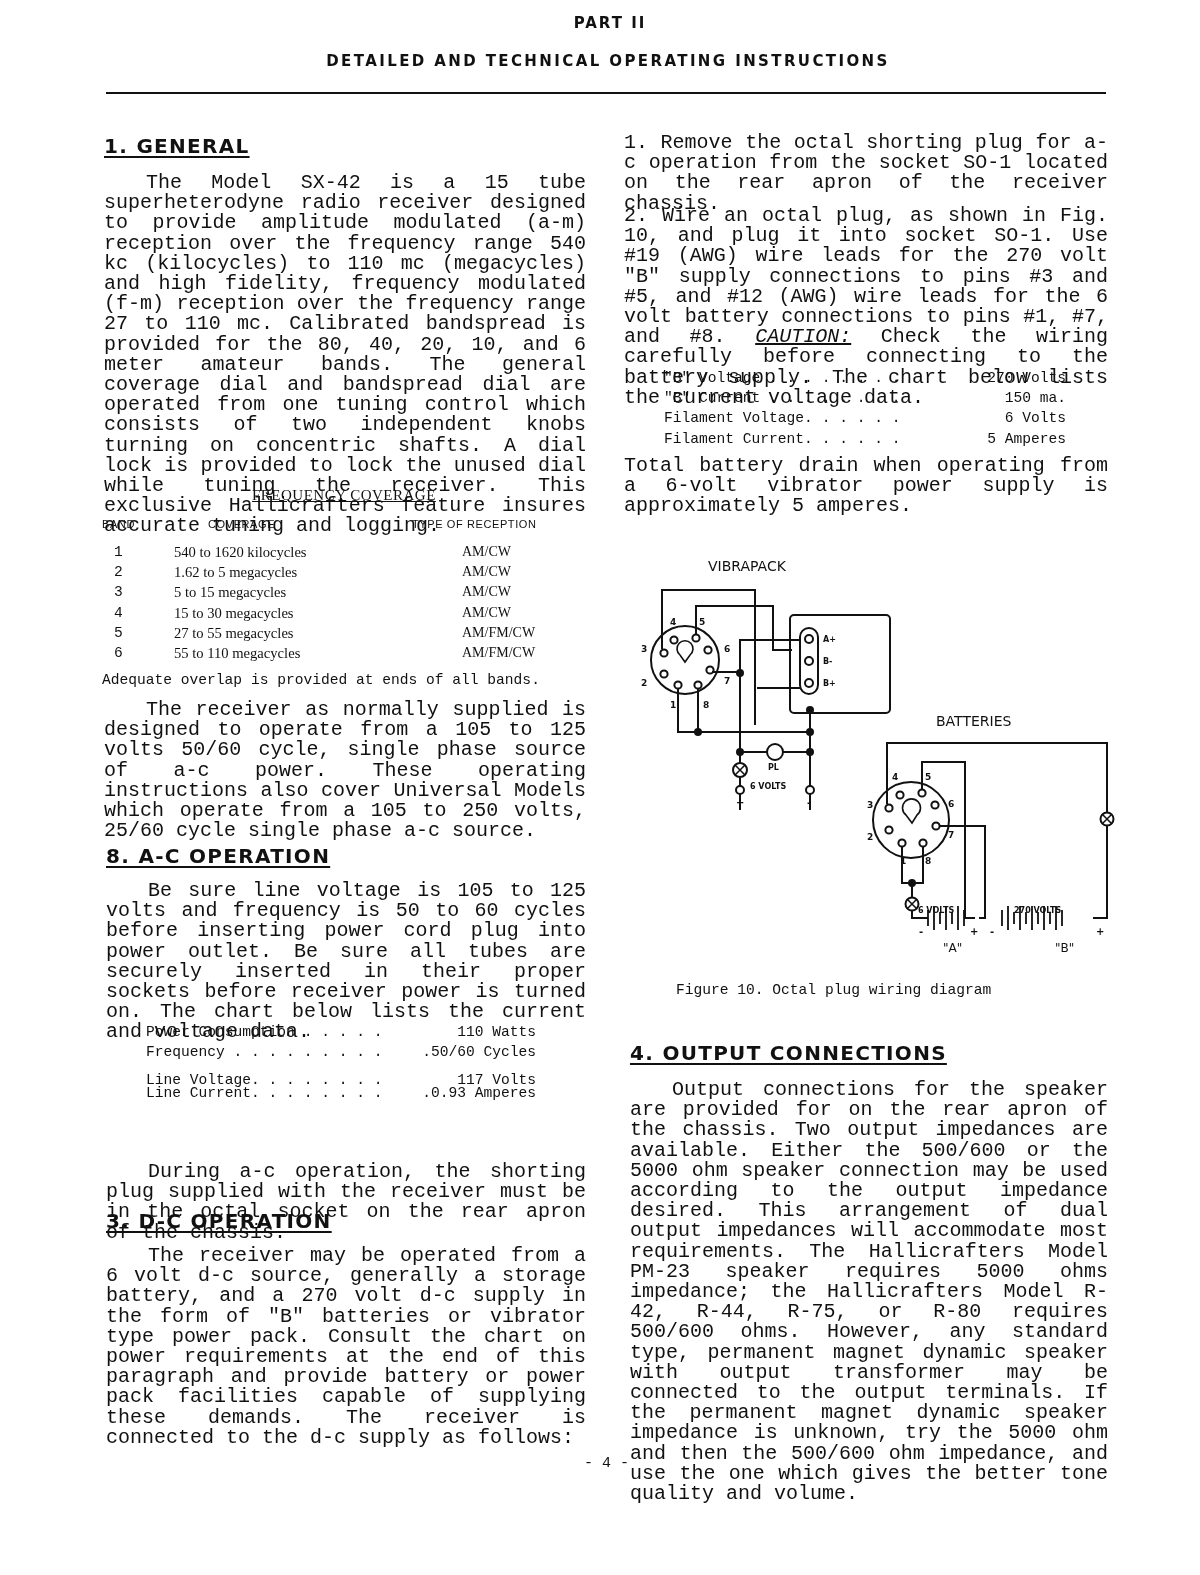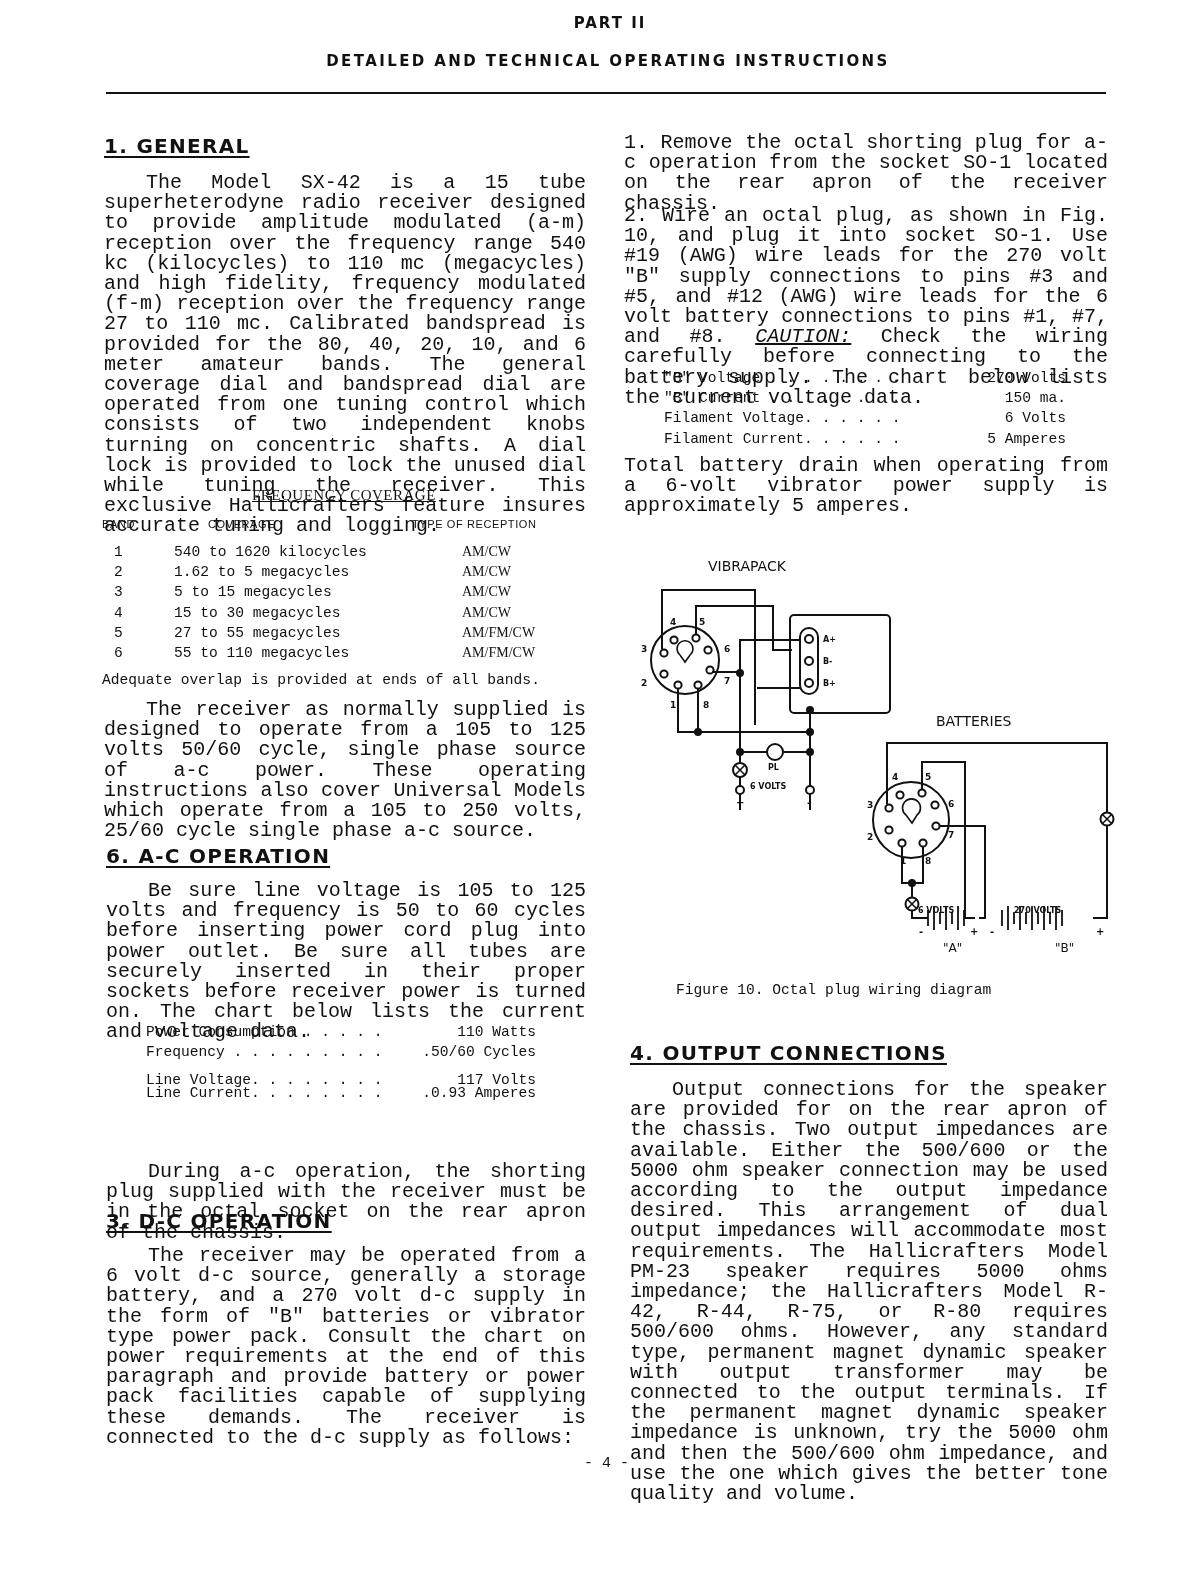--- a/index.html
+++ b/index.html
@@ -20,21 +20,21 @@
          text-decoration-thickness: 2px; position: absolute; }
   .para { position: absolute; text-align: justify; margin: 0; }
   .para .indent { display: inline-block; width: 42px; }
 
   .center-title { position: absolute; text-decoration: underline; font-family: "Liberation Serif", serif;
                   font-size: 15px; letter-spacing: 0.5px; }
   .freq-hdr { position: absolute; font-family: Liberation Sans, sans-serif; font-size: 11px; letter-spacing: 0.6px; }
   .freq-row { position: absolute; left: 104px; width: 480px; height: 20px; font-size: 14.6px; }
   .freq-row span { position: absolute; top: 0; white-space: nowrap; }
   .freq-row .b { left: 10px; }
-  .freq-row .c { left: 70px; }
+  .freq-row .c { left: 70px; font-family: Liberation Serif, serif; }
   .freq-row .t { left: 358px; font-family: "Liberation Serif", serif; font-size: 14px; }
 
   .spec { position: absolute; font-size: 14.6px; height: 20px; white-space: nowrap; }
   .spec .lbl { position: absolute; left: 0; top: 0; }
   .spec .val { position: absolute; right: 0; top: 0; text-align: right; }
 
   .caption { position: absolute; font-size: 14.6px; }
   #pageno { position: absolute; top: 1455px; left: 584px; font-size: 15px; }
 
   svg text { font-family: "DejaVu Sans", sans-serif; }
@@ -85,21 +85,21 @@
       <span class="b">6</span>
       <span class="c">55 to 110 megacycles</span>
       <span class="t">AM/FM/CW</span>
     </div>
   </div>
 
 <div class="para" style="left:102px; top:672px; width:484px; font-size:14.6px; white-space:nowrap;">Adequate overlap is provided at ends of all bands.</div>
 
 <p class="para col left" style="top:700px;"><span class="indent"></span><span>The receiver as normally supplied is designed to operate from a 105 to 125 volts 50/60 cycle, single phase source of a-c power. These operating instructions also cover Universal Models which operate from a 105 to 250 volts, 25/60 cycle single phase a-c source.</span></p>
 
-<div class="sec" style="left:106px; top:844px;">6.  A-C OPERATION</div>
+<div class="sec" style="left:106px; top:844px;">8.  A-C OPERATION</div>
 
 <p class="para col left" style="top:881px; left:106px; width:480px;"><span class="indent"></span><span>Be sure line voltage is 105 to 125 volts and frequency is 50 to 60 cycles before inserting power cord plug into power outlet. Be sure all tubes are securely inserted in their proper sockets before receiver power is turned on. The chart below lists the current and voltage data.</span></p>
 
 <div id="ac-specs">
     <div class="spec" style="left: 146px; width: 390px; top: 1024px;">
       <span class="lbl">Power Consumption . . . . .</span>
       <span class="val">110 Watts</span>
     </div>
     <div class="spec" style="left: 146px; width: 390px; top: 1044.2px;">
       <span class="lbl">Frequency . . . . . . . . .</span>

